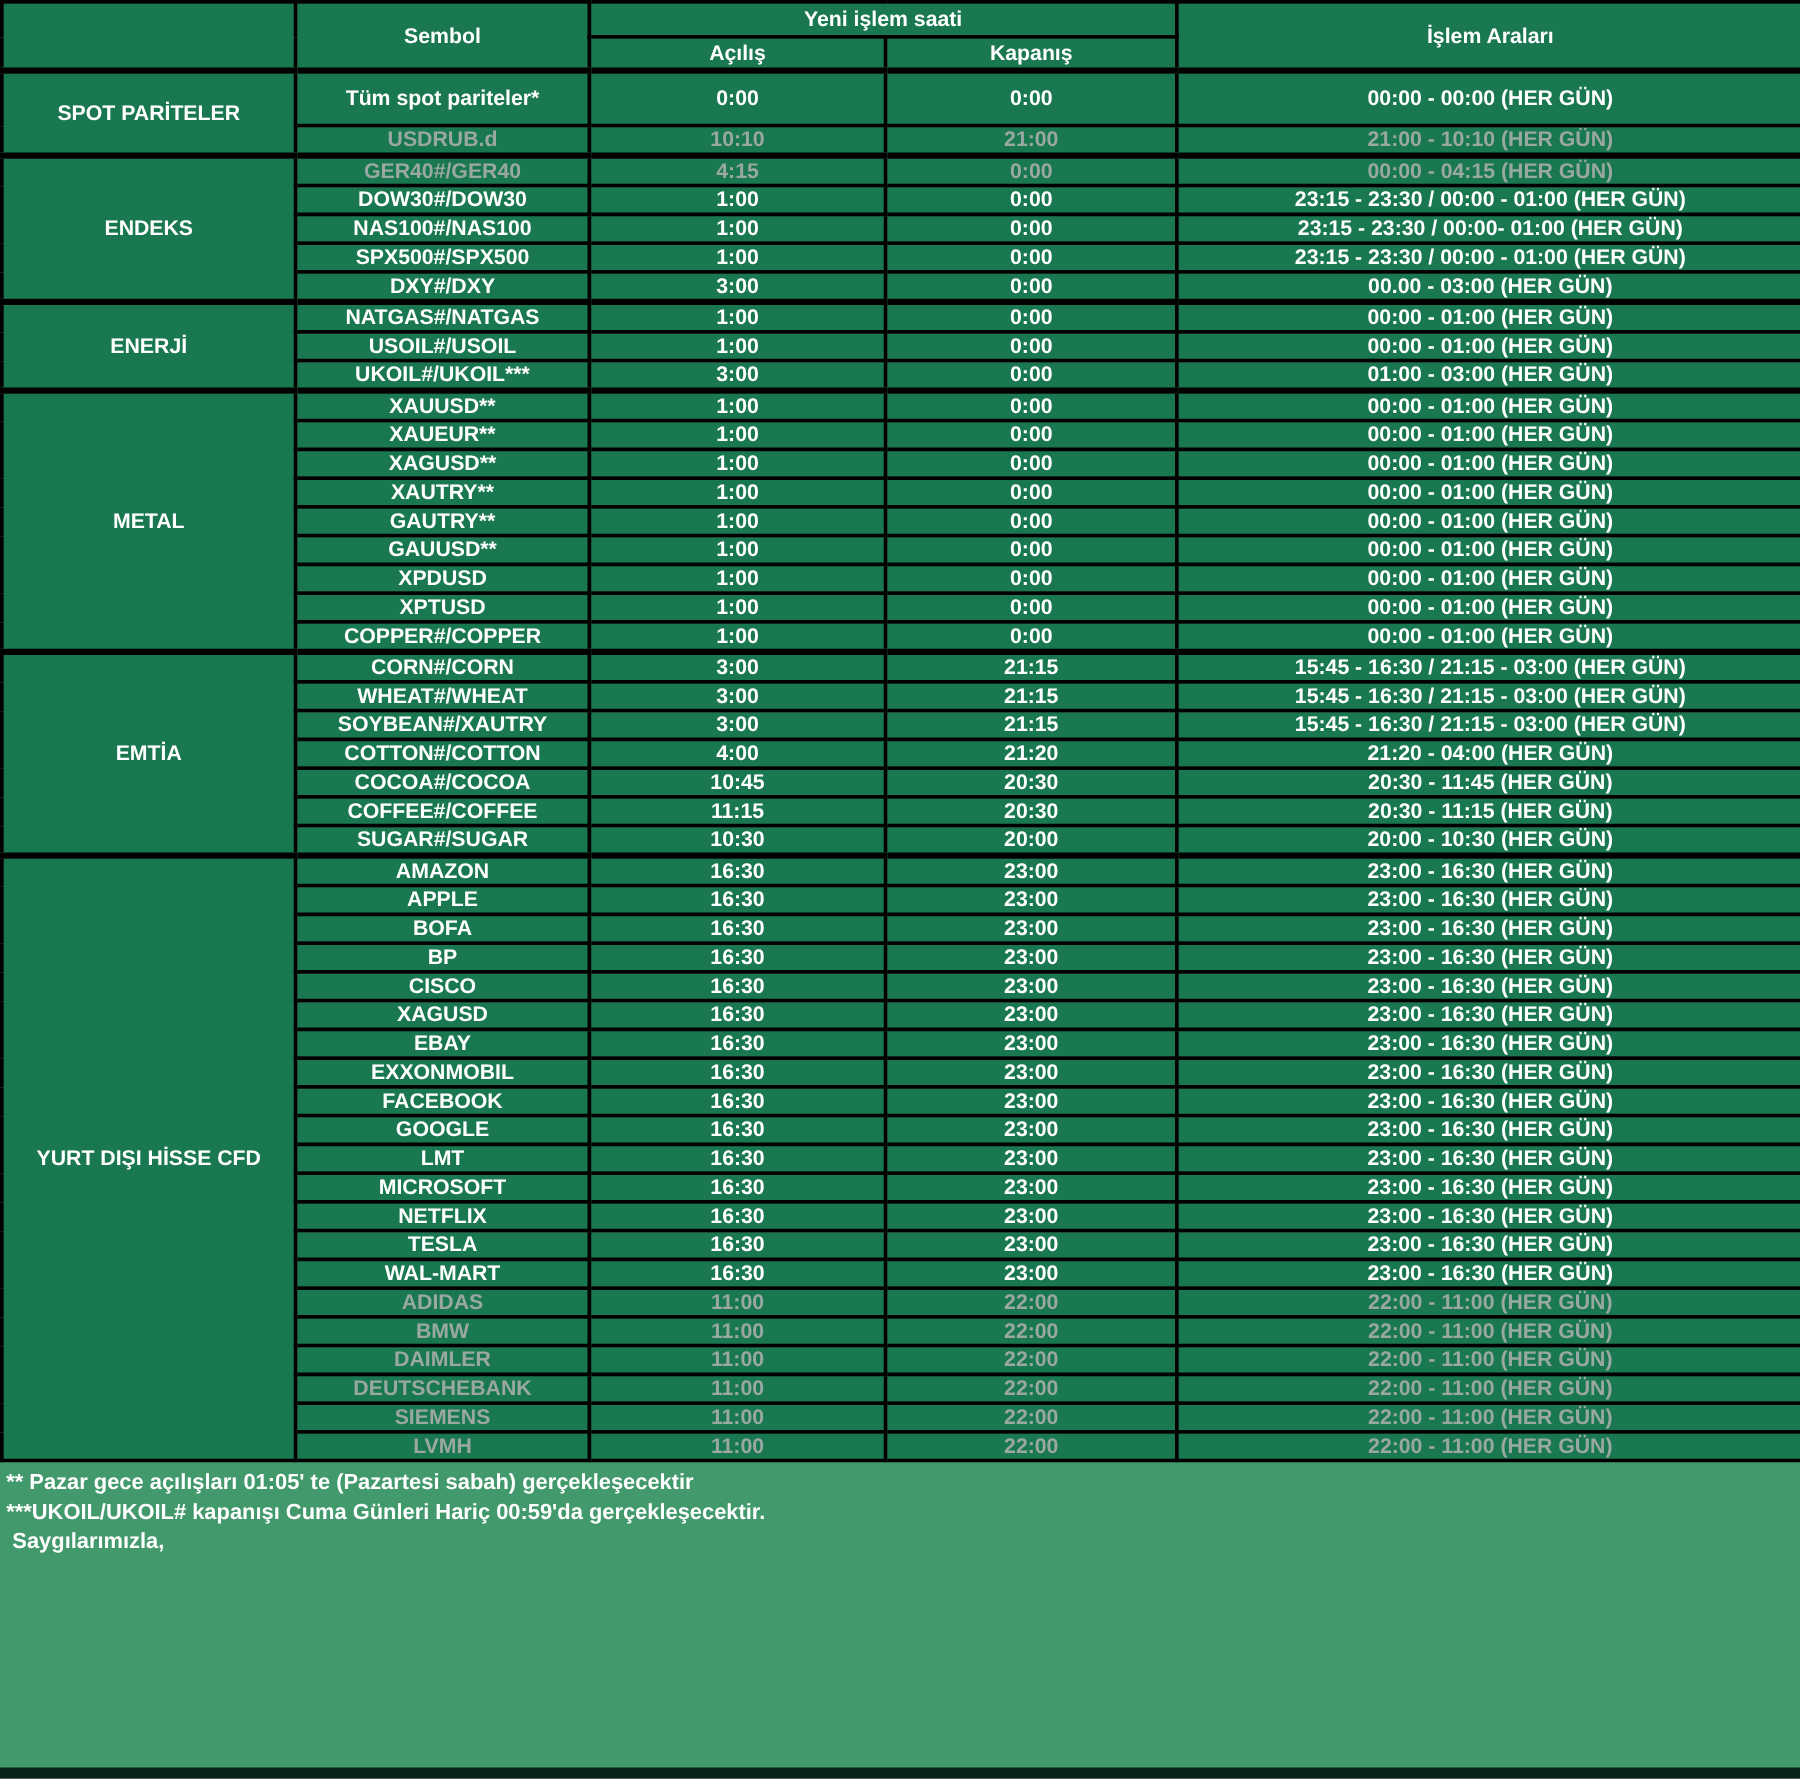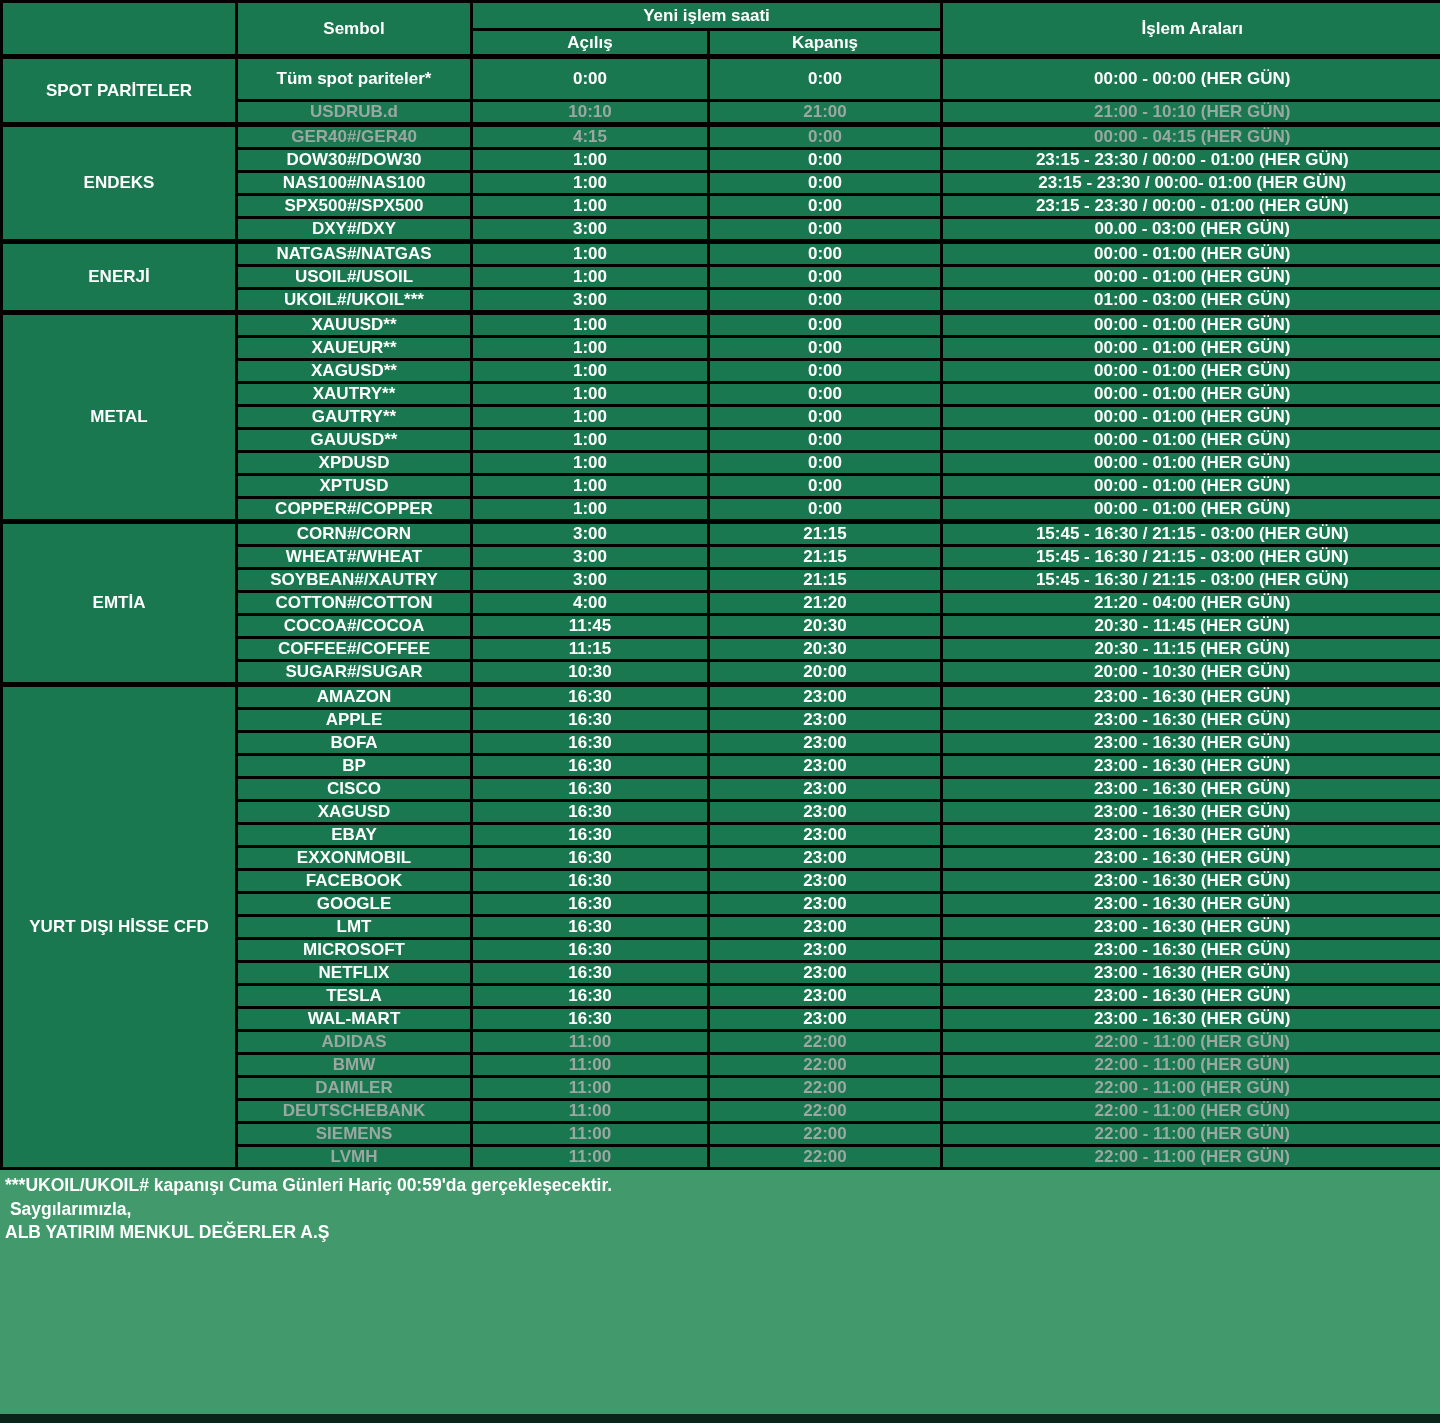--- a/index.html
+++ b/index.html
@@ -219,21 +219,21 @@
           <td class="interval-cell">15:45 - 16:30 / 21:15 - 03:00 (HER GÜN)</td>
         </tr>
         <tr>
           <td class="symbol-cell">COTTON#/COTTON</td>
           <td class="open-cell">4:00</td>
           <td class="close-cell">21:20</td>
           <td class="interval-cell">21:20 - 04:00 (HER GÜN)</td>
         </tr>
         <tr>
           <td class="symbol-cell">COCOA#/COCOA</td>
-          <td class="open-cell">11:45</td>
+          <td class="open-cell">10:45</td>
           <td class="close-cell">20:30</td>
           <td class="interval-cell">20:30 - 11:45 (HER GÜN)</td>
         </tr>
         <tr>
           <td class="symbol-cell">COFFEE#/COFFEE</td>
           <td class="open-cell">11:15</td>
           <td class="close-cell">20:30</td>
           <td class="interval-cell">20:30 - 11:15 (HER GÜN)</td>
         </tr>
         <tr>
@@ -366,20 +366,20 @@
         <tr>
           <td class="symbol-cell muted">LVMH</td>
           <td class="open-cell muted">11:00</td>
           <td class="close-cell muted">22:00</td>
           <td class="interval-cell muted">22:00 - 11:00 (HER GÜN)</td>
         </tr>
       </tbody>
   </table>
 
   <div class="footer">
+    <div class="note">** Pazar gece açılışları 01:05' te (Pazartesi sabah) gerçekleşecektir</div>
     <div class="note">***UKOIL/UKOIL# kapanışı Cuma Günleri Hariç 00:59'da gerçekleşecektir.</div>
     <div class="note"> Saygılarımızla,</div>
-    <div class="note">ALB YATIRIM MENKUL DEĞERLER A.Ş</div>
   </div>
 
   <div class="bottom-strip"></div>
 
 </div>
 
 </body></html>

